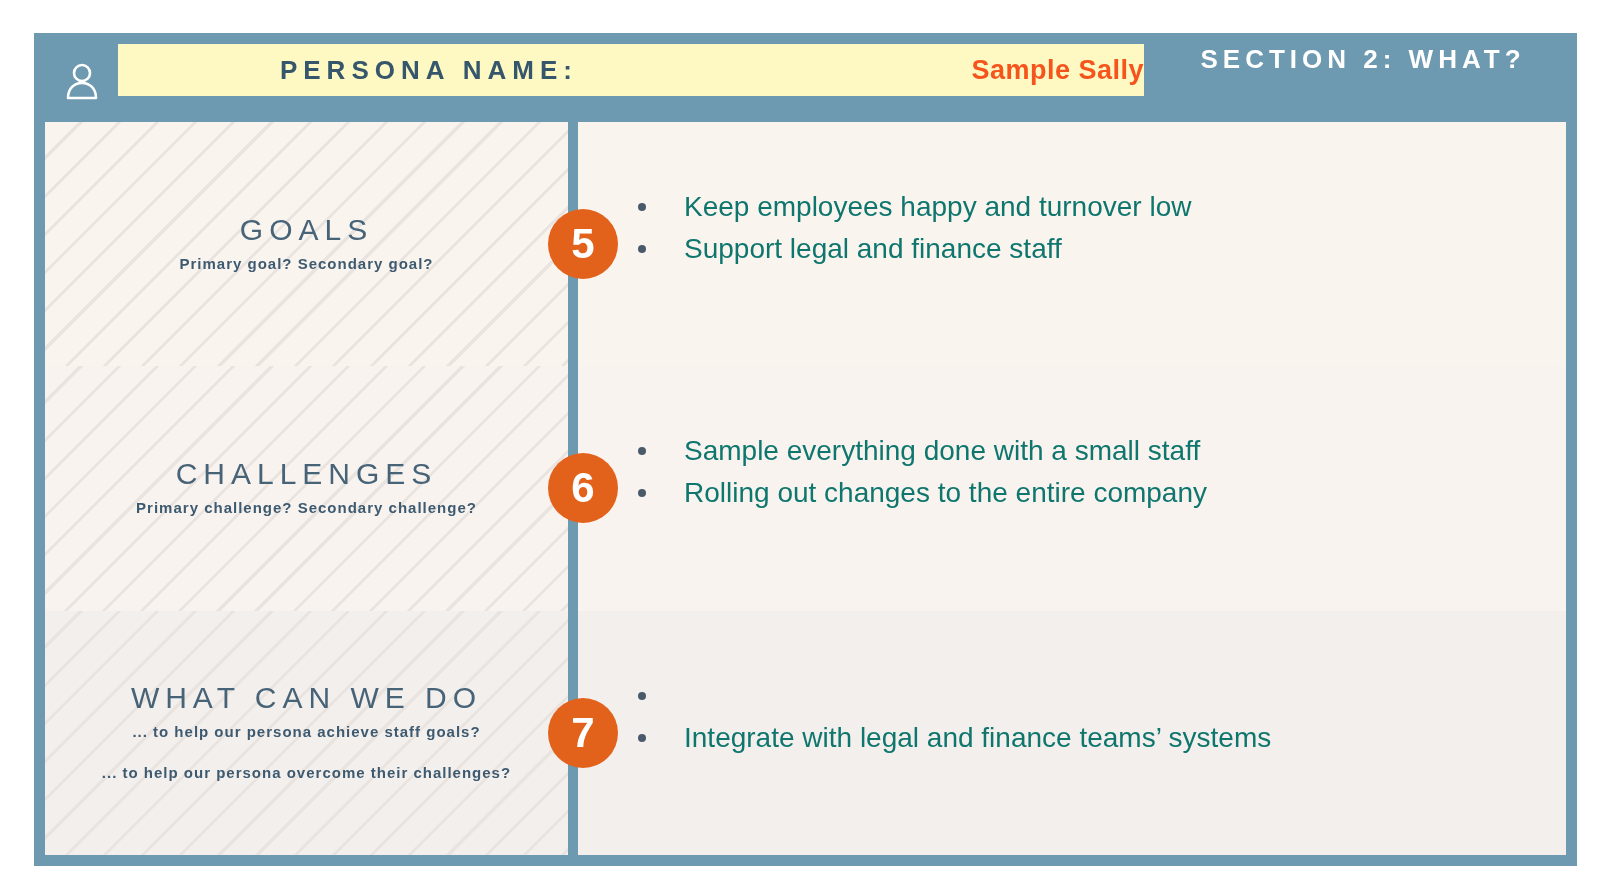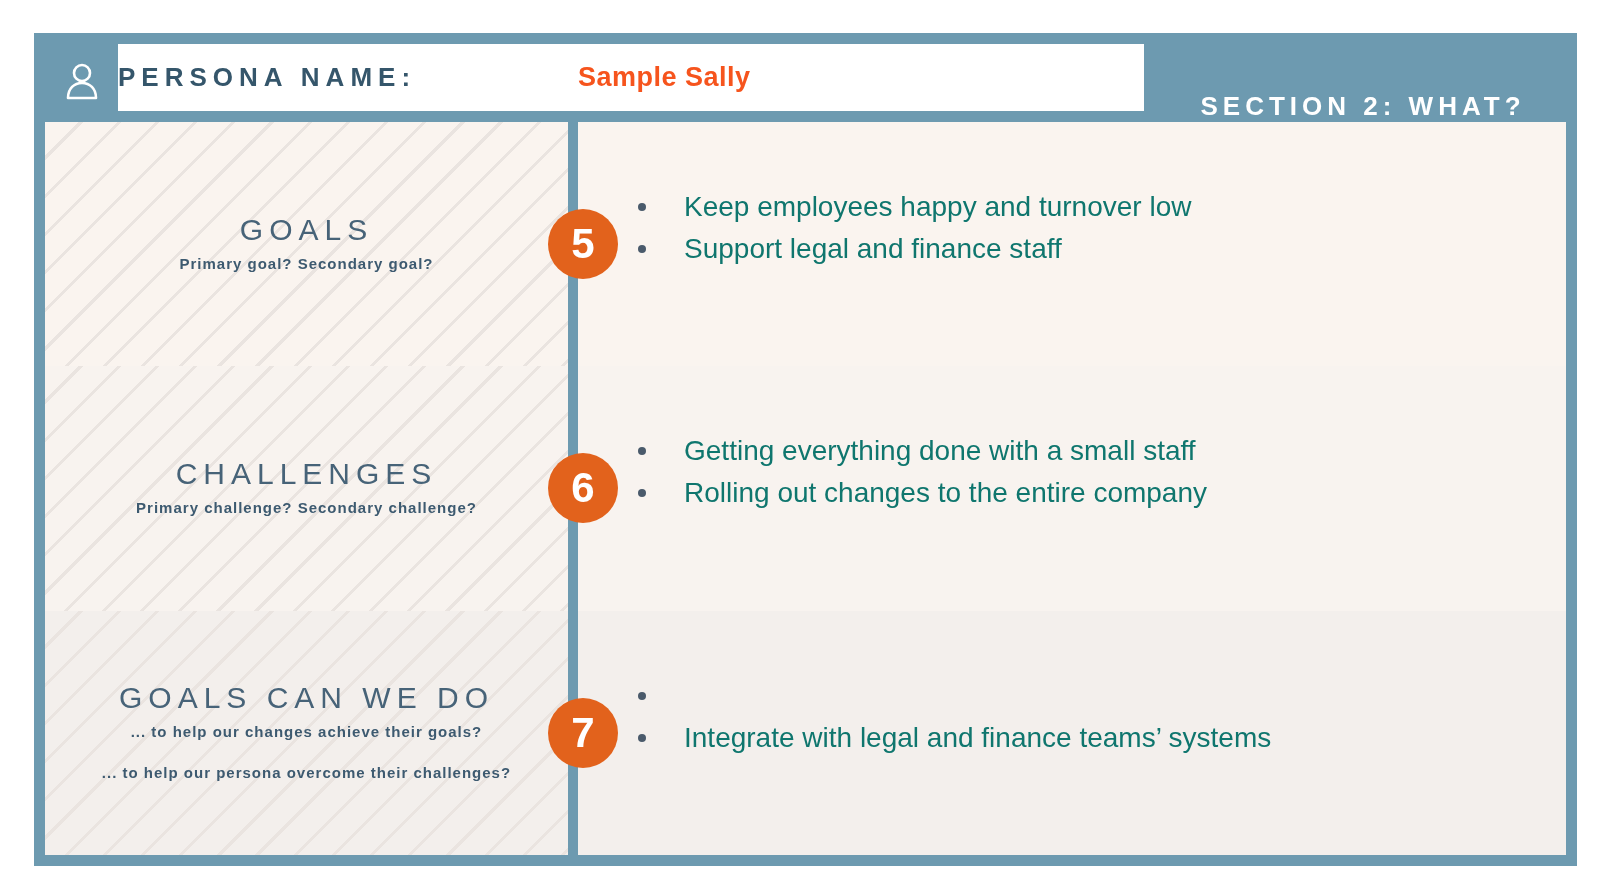--- a/index.html
+++ b/index.html
@@ -6,24 +6,24 @@
   html,body { width:1600px; height:896px; background:#ffffff; overflow:hidden;
               font-family:"Liberation Sans", sans-serif; }
   .page { position:relative; width:1600px; height:896px; background:#ffffff; }
 
   .card { position:absolute; left:34px; top:33px; width:1521px; height:811px;
           border:11px solid #6D9AB0; background:#FAF4EF; }
 
   
   .header { height:78px; background:#6D9AB0; display:flex; align-items:flex-start; }
   .icon-cell { width:73px; height:78px; display:flex; align-items:center; justify-content:center; }
-  .white-box { height:67px; background:#ffffff; display:flex; align-items:center; justify-content:flex-start; }
+  .white-box { height:52px; background:#fef9c3; display:flex; align-items:center; justify-content:flex-end; }
   .label-box { width:460px; }
   .value-box { width:566px; }
-  .section-cell { flex:1; height:78px; display:flex; align-items:flex-end; justify-content:center; padding-left:16px; }
+  .section-cell { flex:1; height:78px; display:flex; align-items:flex-start; justify-content:center; padding-left:16px; }
 
   .persona-label { font-size:26px; font-weight:bold; letter-spacing:6px; color:#35566B; white-space:nowrap; }
   .persona-value { font-size:27px; font-weight:bold; letter-spacing:0.5px; color:#F6541D; white-space:nowrap; }
   .section-title { font-size:26px; font-weight:bold; letter-spacing:5px; color:#ffffff; white-space:nowrap; }
 
   
   .body { display:flex; flex-direction:column; height:733px; }
   .row { flex:1; display:flex; position:relative; }
   .row-1 { background:#FAF4EF; }
   .row-2 { background:#F8F3EF; }
@@ -104,34 +104,34 @@
           <div class="row-sub">Primary challenge? Secondary challenge?</div>
 
         </div>
         <div class="num-badge">
           <span>6</span>
         </div>
         <div class="right-cell">
           <ul class="bullet-list">
             <li class="bullet-item">
               <span class="bullet-dot"></span>
-              <span>Getting everything done with a small staff</span>
+              <span>Sample everything done with a small staff</span>
             </li>
             <li class="bullet-item">
               <span class="bullet-dot"></span>
               <span>Rolling out changes to the entire company</span>
             </li>
           </ul>
         </div>
       </div>
 
       <div class="row row-3">
         <div class="left-cell">
-          <div class="row-title">GOALS CAN WE DO</div>
-          <div class="row-sub">... to help our changes achieve their goals?</div>
+          <div class="row-title">WHAT CAN WE DO</div>
+          <div class="row-sub">... to help our persona achieve staff goals?</div>
           <div class="row-sub second">... to help our persona overcome their challenges?</div>
         </div>
         <div class="num-badge">
           <span>7</span>
         </div>
         <div class="right-cell">
           <ul class="bullet-list">
             <li class="bullet-item">
               <span class="bullet-dot"></span>
             </li>

